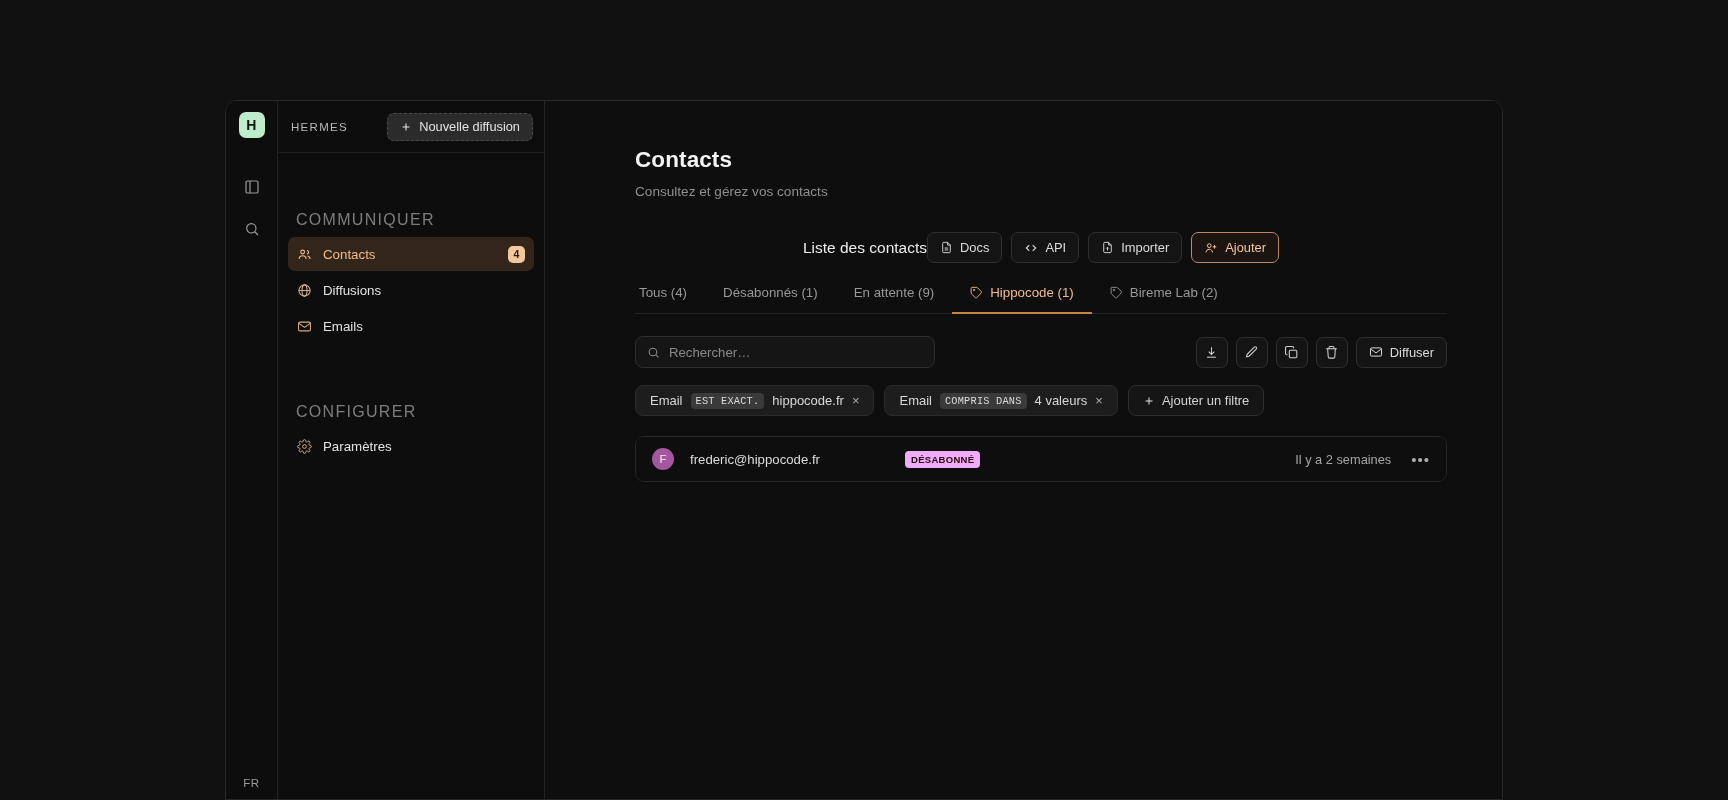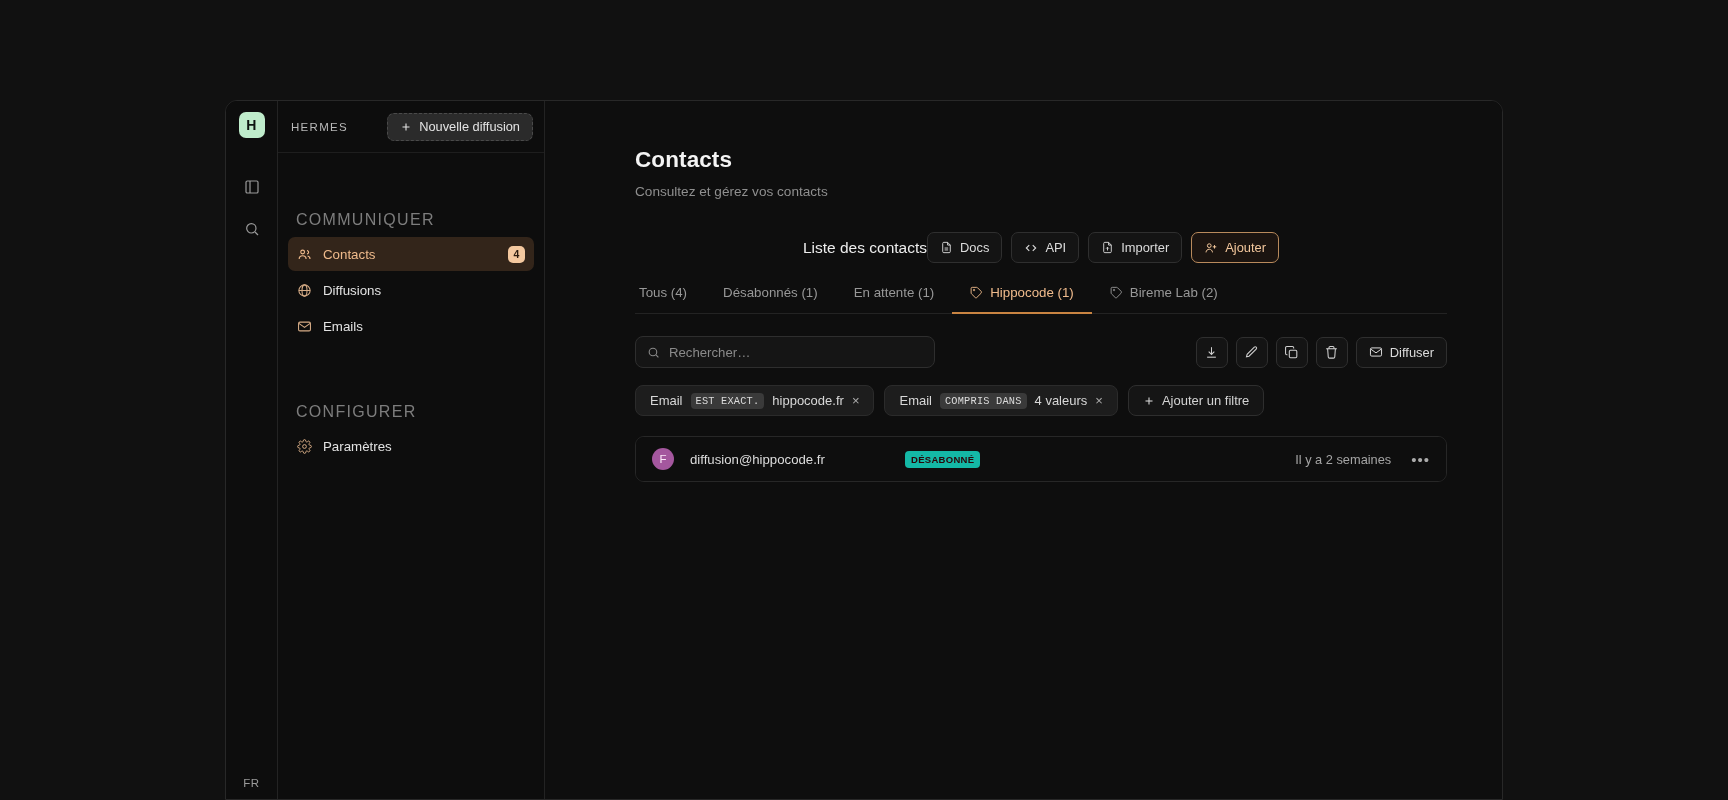--- a/index.html
+++ b/index.html
@@ -340,21 +340,21 @@
     display: flex; align-items: center; justify-content: center;
     margin-right: 16px;
     flex-shrink: 0;
   }
   .cell-email {
     font-size: 13.2px;
     color: #dcdcdc;
     width: 215px;
   }
   .badge-unsub {
-    background: #14b8a6;
+    background: #f0abfc;
     color: #2b0508;
     font-size: 9.5px;
     font-weight: 600;
     letter-spacing: .3px;
     padding: 3px 6px;
     border-radius: 4px;
   }
   .cell-time {
     margin-left: auto;
     font-size: 12.8px;
@@ -519,21 +519,21 @@
       </div>
 
       <div class="tabs">
         <div class="tab">
           <span>Tous (4)</span>
         </div>
         <div class="tab">
           <span>Désabonnés (1)</span>
         </div>
         <div class="tab">
-          <span>En attente (1)</span>
+          <span>En attente (9)</span>
         </div>
         <div class="tab active">
           <span>
             <svg width="13" height="13" viewBox="0 0 24 24" fill="none" stroke="currentColor" stroke-width="1.7">
               <path d="M20.6 13.2 12.4 21.4a1.9 1.9 0 0 1-2.7 0l-7-7a1.9 1.9 0 0 1-.6-1.4V4.5a2 2 0 0 1 2-2h8.3c.5 0 1 .2 1.4.6l6.8 6.8a1.9 1.9 0 0 1 0 2.7z"></path>
               <circle cx="7.5" cy="7.5" r="1.3"></circle>
             </svg>
           </span>
           <span>Hippocode (1)</span>
         </div>
@@ -618,21 +618,21 @@
             </svg>
           </span>
           <span>Ajouter un filtre</span>
         </div>
       </div>
 
       <div class="table">
 
         <div class="trow">
           <div class="avatar">F</div>
-          <div class="cell-email">diffusion@hippocode.fr</div>
+          <div class="cell-email">frederic@hippocode.fr</div>
           <div class="badge-unsub">DÉSABONNÉ</div>
           <div class="cell-time">Il y a 2 semaines</div>
           <div class="row-menu">•••</div>
         </div>
       </div>
 
     </div>
   </div>
 </div>
 

